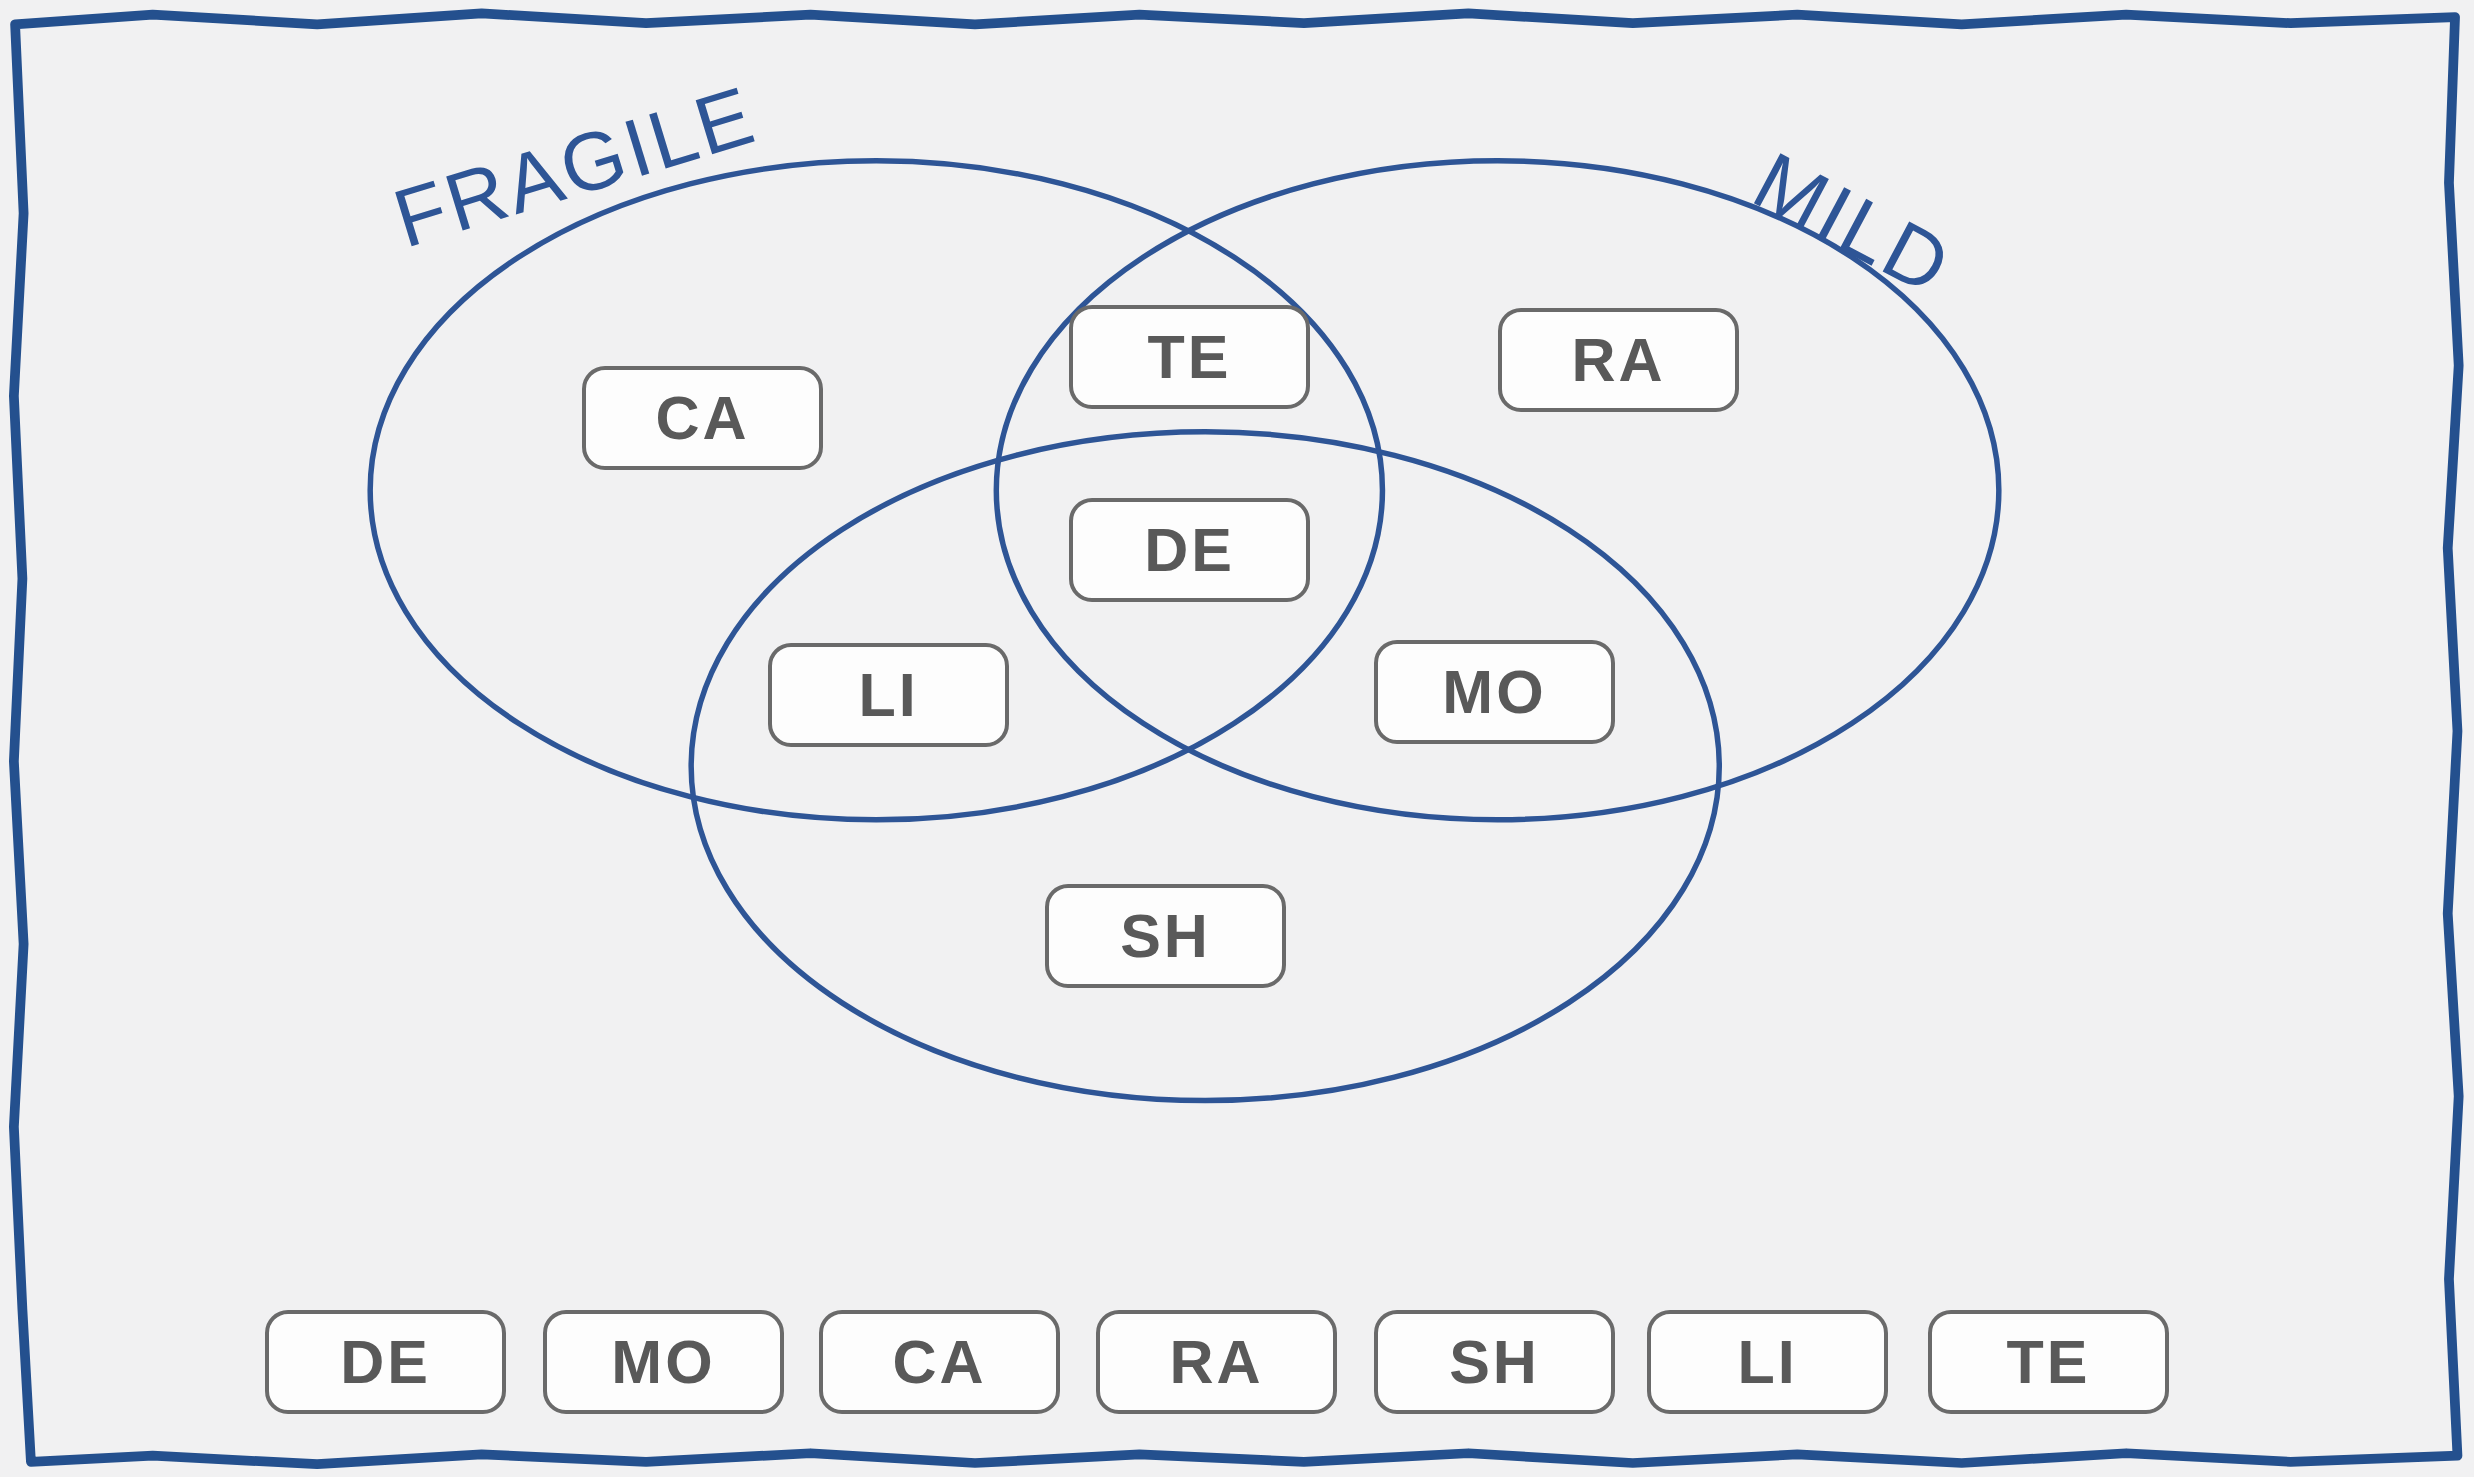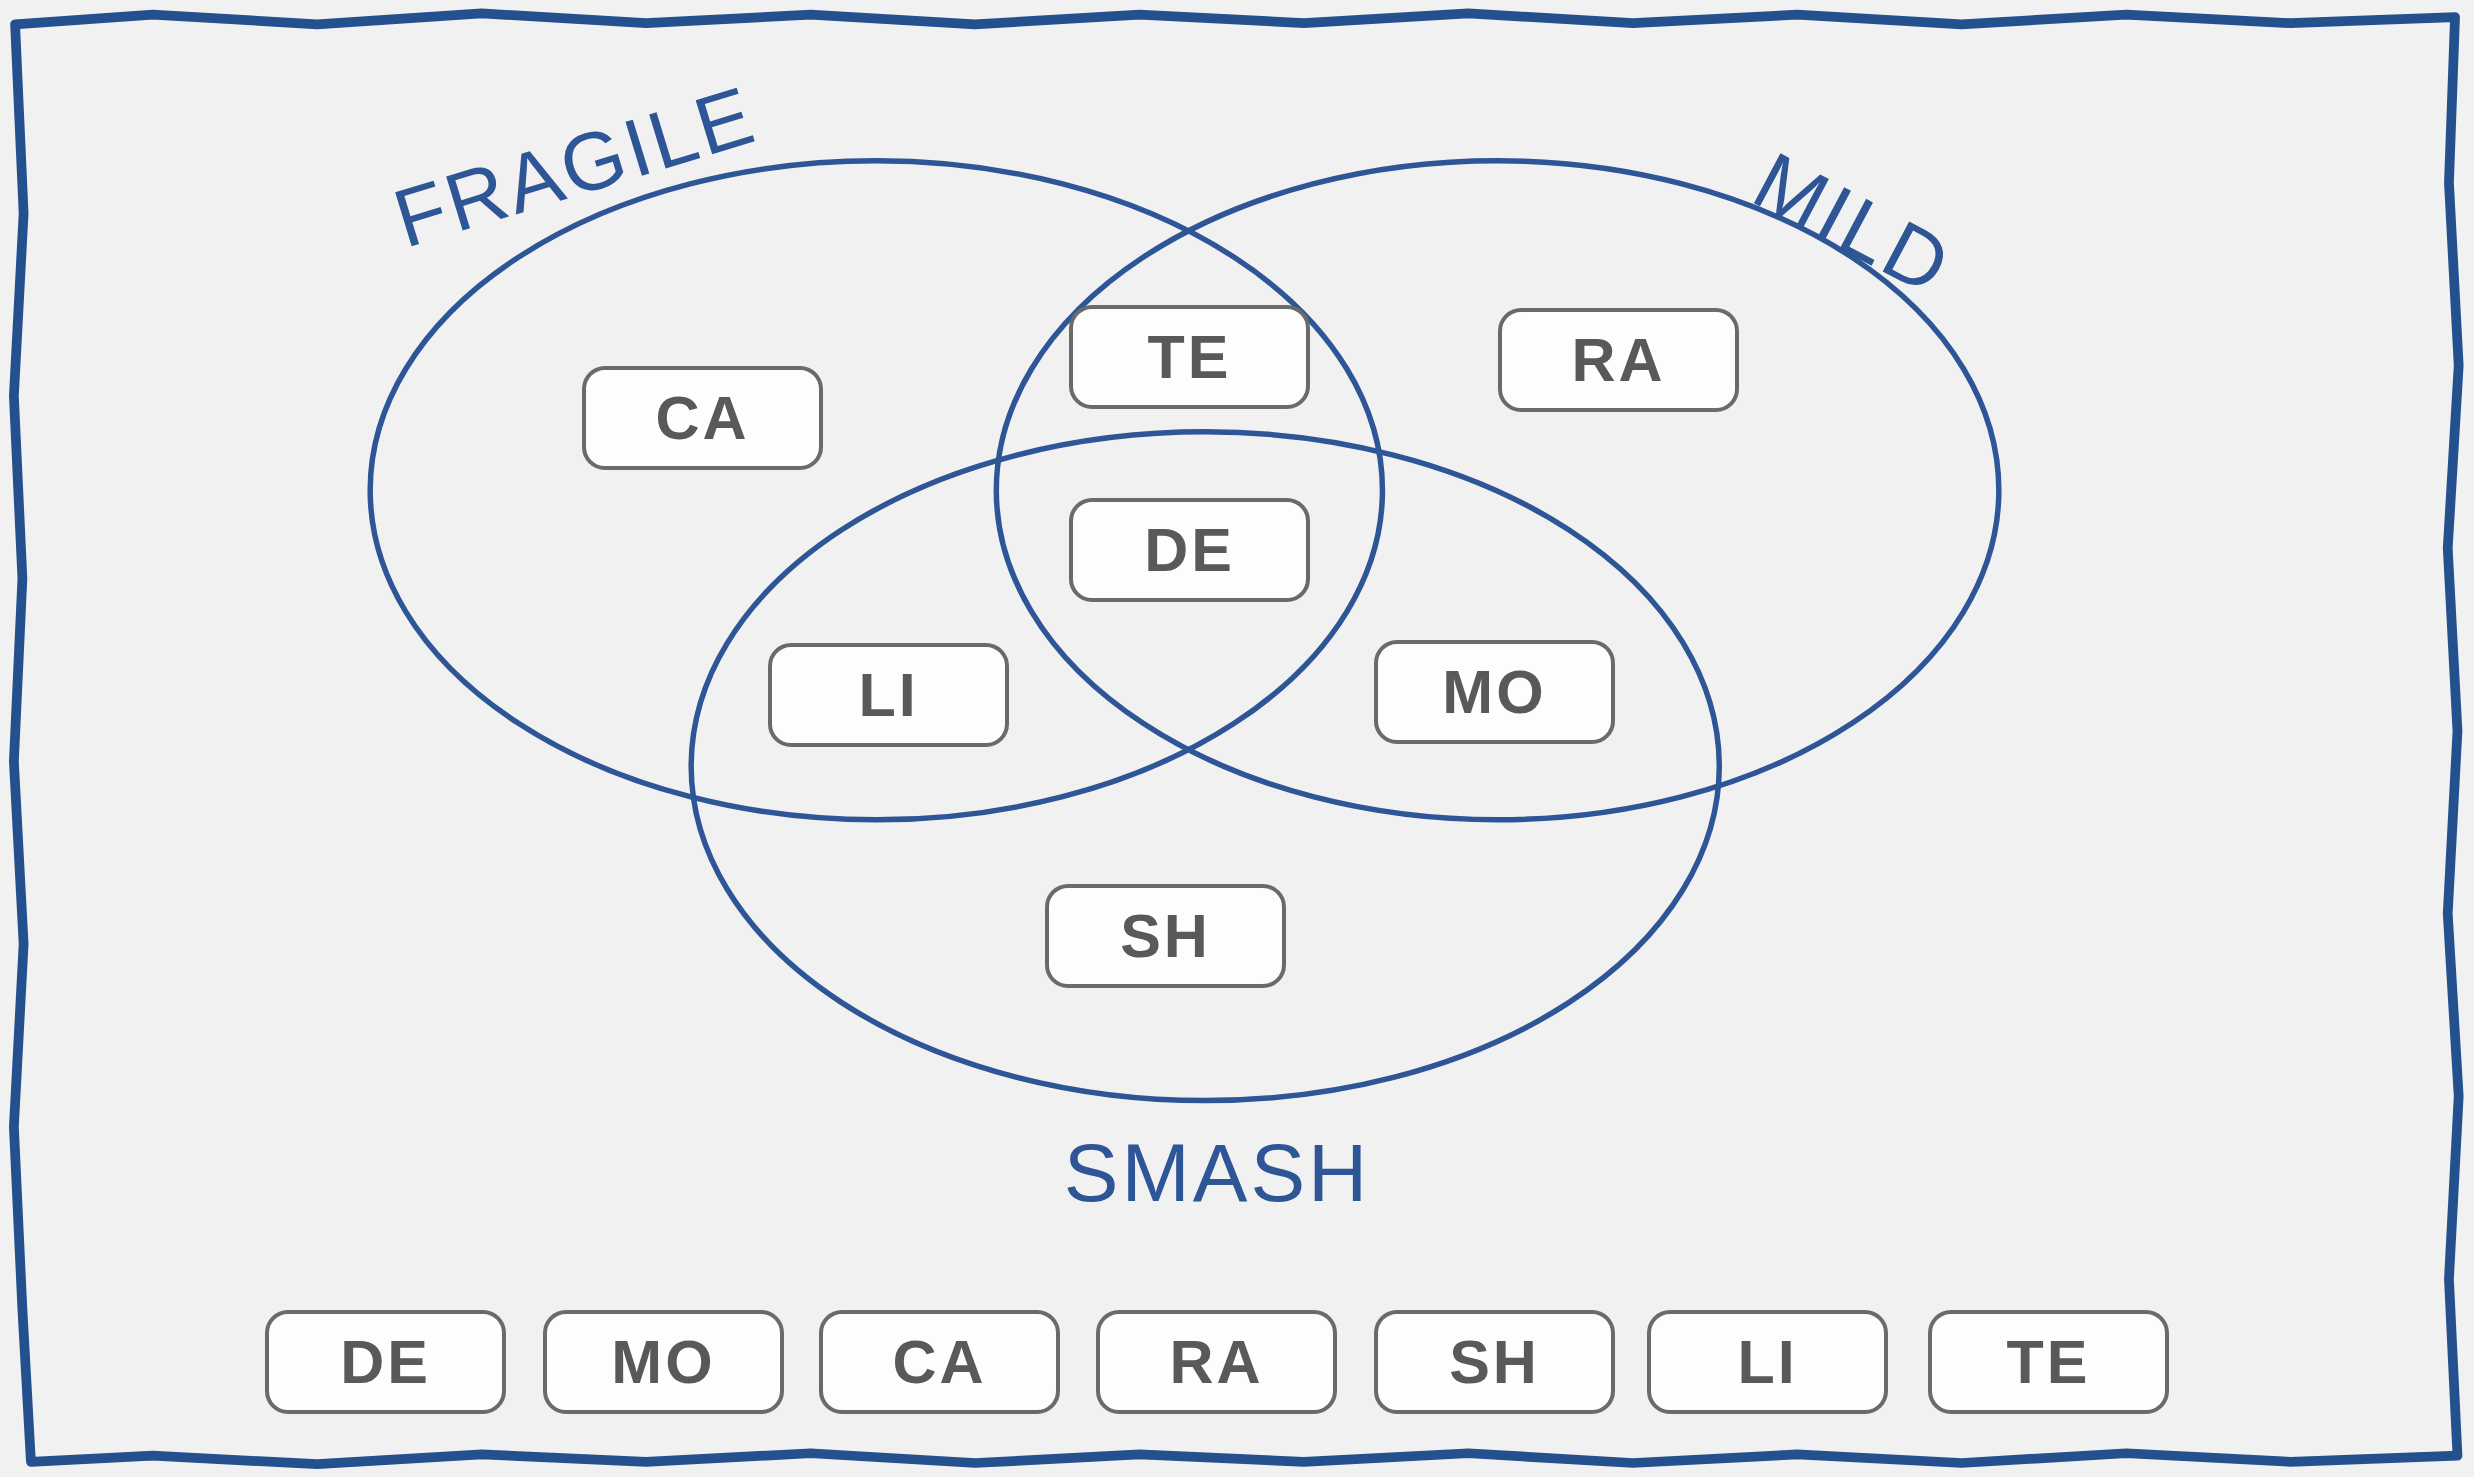--- a/index.html
+++ b/index.html
@@ -88,21 +88,20 @@
          L 4020 300 L 4036 600 L 4018 900 L 4034 1200 L 4018 1500 L 4036 1800 L 4020 2100 L 4034 2390
          L 3760 2400 L 3490 2386 L 3220 2402 L 2950 2388 L 2680 2402 L 2410 2386 L 2140 2400 L 1870 2388 L 1600 2402 L 1330 2386 L 1060 2400 L 790 2388 L 520 2404 L 250 2390 L 50 2400
          L 36 2150 L 22 1850 L 38 1550 L 22 1250 L 36 950 L 22 650 L 38 350 L 24 40 Z"></path>
     <ellipse class="venn-ellipse" cx="1438" cy="805" rx="831" ry="541"></ellipse>
     <ellipse class="venn-ellipse" cx="2458" cy="805" rx="823" ry="541"></ellipse>
     <ellipse class="venn-ellipse" cx="1978" cy="1258" rx="844" ry="549"></ellipse>
   </svg>
 
   <div class="circle-label label-fragile">FRAGILE</div>
   <div class="circle-label label-mild">MILD</div>
-  <div class="circle-label label-smash">SMASH</div>
 
   <div class="tile pos-ca">CA</div>
   <div class="tile pos-te">TE</div>
   <div class="tile pos-ra">RA</div>
   <div class="tile pos-de">DE</div>
   <div class="tile pos-li">LI</div>
   <div class="tile pos-mo">MO</div>
   <div class="tile pos-sh">SH</div>
 
   <div>

